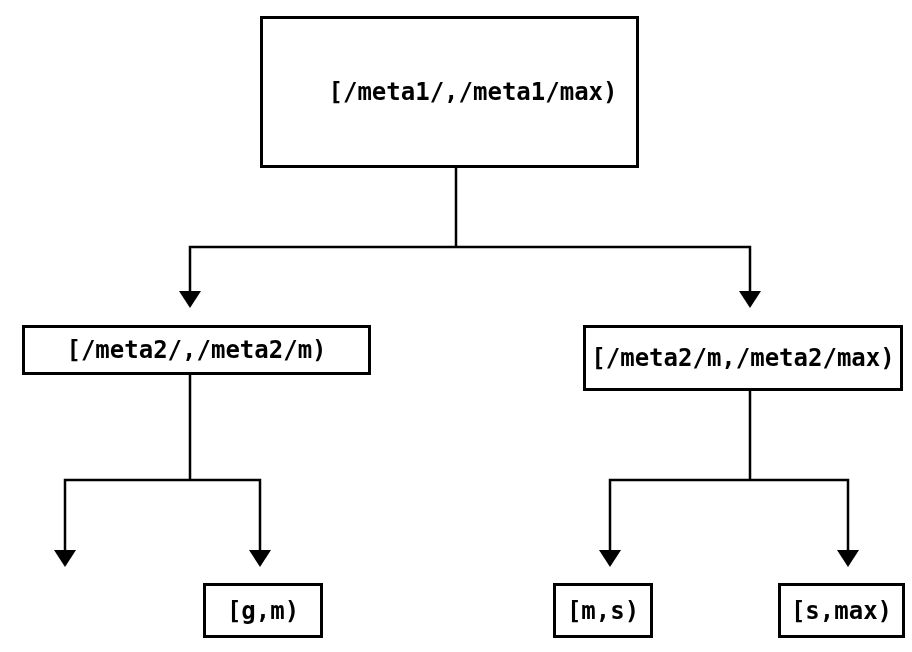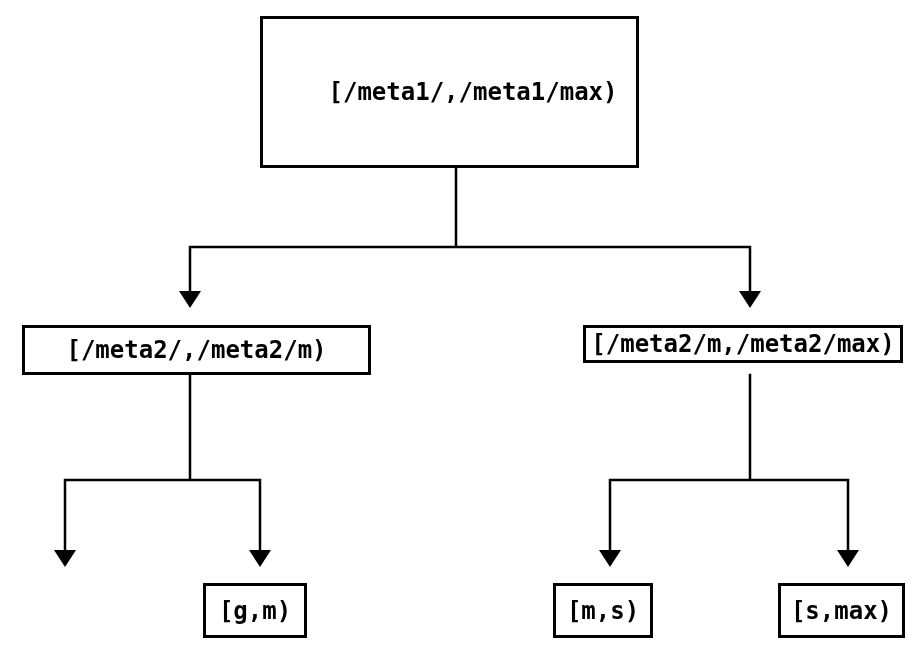--- a/index.html
+++ b/index.html
@@ -42,23 +42,23 @@
     display: flex;
     align-items: center;
     justify-content: center;
     font-size: 24px;
     font-weight: bold;
     white-space: nowrap;
     letter-spacing: 0;
   }
   .node-root      { left: 260px; top: 16px;  width: 379px; height: 152px; padding-left: 47px; }
   .node-meta2-low { left: 22px;  top: 325px; width: 349px; height: 50px; }
-  .node-meta2-high{ left: 583px; top: 325px; width: 320px; height: 38px; text-align: right; }
+  .node-meta2-high{ left: 583px; top: 325px; width: 320px; height: 66px; text-align: right; }
   .node-leaf-ag   { left: 8px;   top: 583px; width: 100px; height: 55px; }
-  .node-leaf-gm   { left: 203px; top: 583px; width: 104px; height: 55px; text-align: center; }
+  .node-leaf-gm   { left: 203px; top: 583px; width: 120px; height: 55px; text-align: center; }
   .node-leaf-ms   { left: 553px; top: 583px; width: 100px; height: 55px; }
   .node-leaf-smax { left: 778px; top: 583px; width: 127px; height: 55px; }
 </style>
 </head>
 <body>
 
 <div class="canvas">
 
   <svg class="connectors" viewBox="0 0 912 652" xmlns="http://www.w3.org/2000/svg">
 

